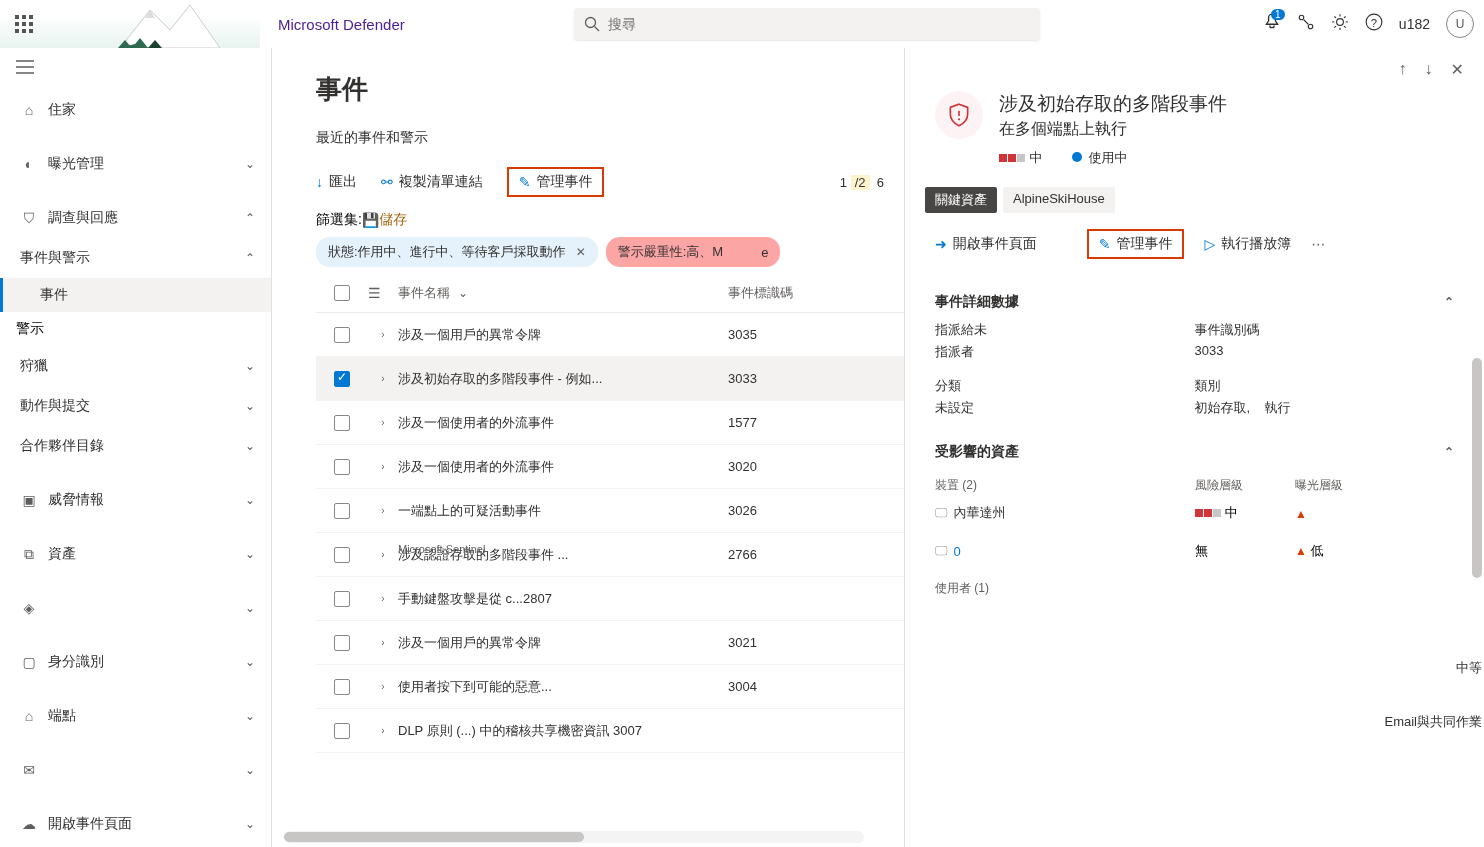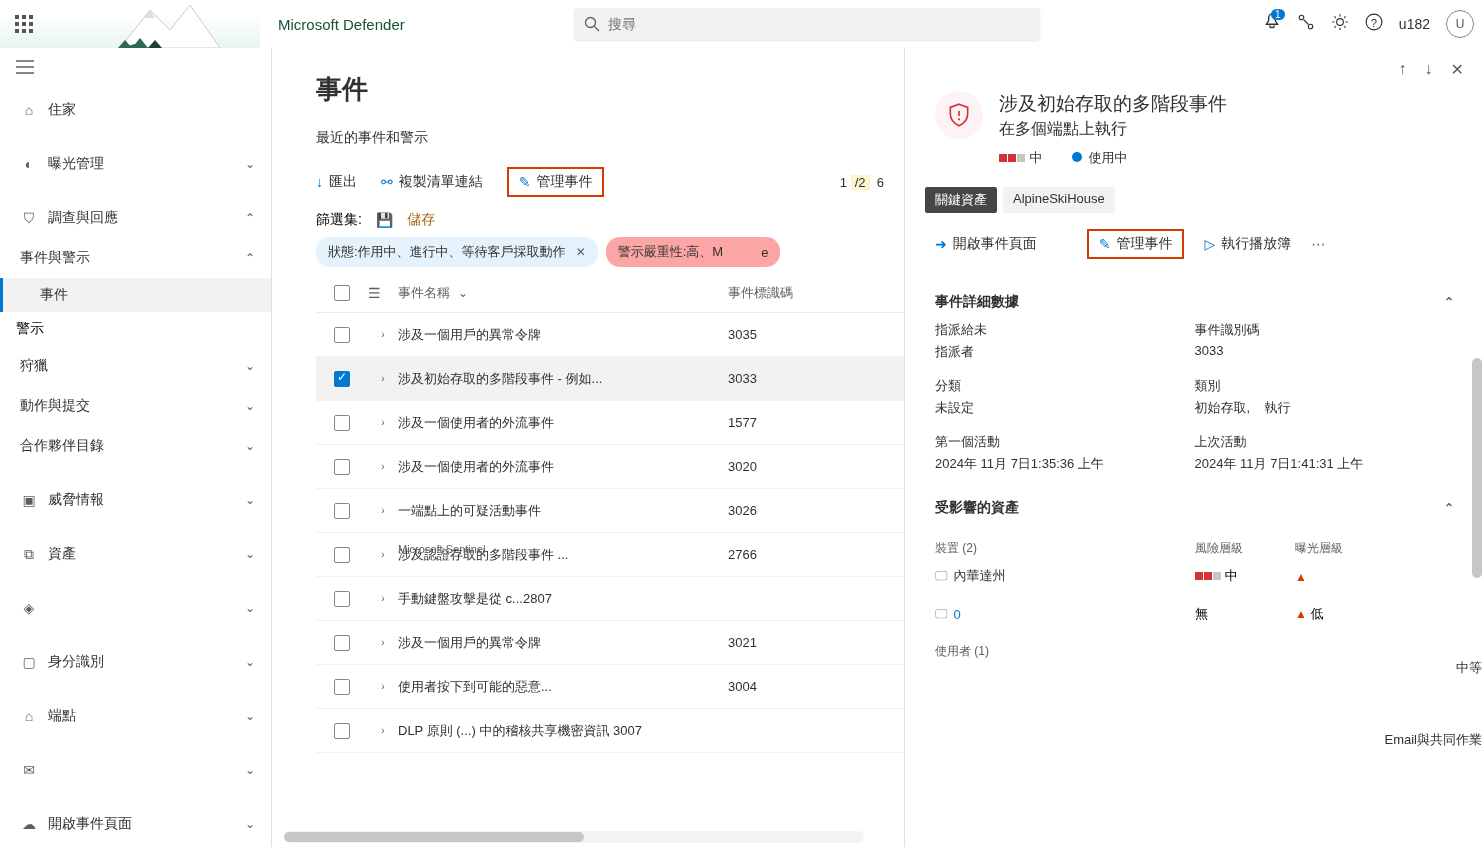--- a/index.html
+++ b/index.html
@@ -5,21 +5,21 @@
 * { box-sizing: border-box; margin: 0; padding: 0; font-family: "Segoe UI", "微軟正黑體", "Microsoft JhengHei", sans-serif; }
 body { width: 1484px; height: 847px; background: #fff; overflow: hidden; position: relative; }
 
 
 .topbar { height: 48px; display: flex; align-items: center; position: relative; }
 .topbar-bg { position: absolute; left: 0; top: 0; width: 260px; height: 48px; background: linear-gradient(to bottom, #fff 30%, #e8f4f0 100%); z-index: 0; }
 .mountain { position: absolute; left: 100px; top: 0; width: 160px; height: 48px; z-index: 1; }
 .app-launcher { width: 48px; height: 48px; display: flex; align-items: center; justify-content: center; cursor: pointer; z-index: 2; }
 .dot-grid { display: grid; grid-template-columns: repeat(3, 4px); grid-gap: 3px; }
 .dot-grid span { width: 4px; height: 4px; background: #555; }
-.app-title { margin-left: 230px; font-size: 15px; color: #14532d; z-index: 2; }
+.app-title { margin-left: 230px; font-size: 15px; color: #4c1d95; z-index: 2; }
 .search-wrap { position: absolute; left: 574px; top: 8px; width: 466px; height: 32px; background: #f3f2f1; border-radius: 4px; display: flex; align-items: center; padding: 0 10px; box-shadow: 0 1px 2px rgba(0,0,0,0.1); }
 .search-icon-svg { width: 16px; height: 16px; color: #605e5c; margin-right: 8px; }
 .search-input { flex: 1; border: none; background: transparent; font-size: 14px; outline: none; }
 .top-actions { position: absolute; right: 10px; top: 0; height: 48px; display: flex; align-items: center; gap: 16px; }
 .top-icon { color: #323130; cursor: pointer; font-size: 18px; position: relative; }
 .bell-badge { position: absolute; top: -4px; right: -4px; background: #0078d4; color: #fff; font-size: 10px; border-radius: 8px; padding: 0 4px; min-width: 14px; text-align: center; }
 .user-name { font-size: 14px; color: #323130; }
 .avatar { width: 28px; height: 28px; border-radius: 50%; border: 1px solid #888; display: flex; align-items: center; justify-content: center; font-size: 12px; color: #555; }
 
 
@@ -40,21 +40,21 @@
 
 .main { flex: 1; padding: 24px 0 0 44px; position: relative; overflow: hidden; }
 .page-title { font-size: 26px; font-weight: 600; color: #323130; margin-bottom: 22px; }
 .section-label { font-size: 14px; color: #323130; margin-bottom: 20px; font-family: Liberation Serif, serif; }
 .toolbar { display: flex; align-items: center; gap: 24px; font-size: 14px; color: #323130; margin-bottom: 14px; }
 .tool-btn { display: flex; align-items: center; gap: 6px; cursor: pointer; }
 .tool-btn .ico-btn { color: #0078d4; }
 .highlight-box { border: 2px solid #d83b01; padding: 4px 10px; }
 .pager { margin-left: auto; margin-right: 20px; font-size: 13px; color: #323130; }
 .pager .cur { background: #fff3cd; padding: 0 4px; }
-.filter-row { display: flex; align-items: center; gap: 14px; font-size: 14px; margin-bottom: 8px; }
+.filter-row { display: flex; align-items: center; gap: 0; font-size: 14px; margin-bottom: 8px; }
 .save-ico { color: #0078d4; }
 .save-lbl { color: #a16207; }
 .chips { display: flex; gap: 8px; margin-bottom: 6px; }
 .chip { background: #e5f1fb; border-radius: 14px; padding: 6px 12px; font-size: 13px; color: #323130; display: flex; align-items: center; gap: 10px; }
 .chip .x { color: #605e5c; cursor: pointer; font-size: 12px; }
 .chip.gray { background: #fca5a5; }
 
 
 .table { margin-top: 4px; }
 .thead { display: flex; align-items: center; height: 40px; border-bottom: 1px solid #edebe9; font-size: 13px; color: #605e5c; }
@@ -95,21 +95,21 @@
 .panel-actions { display: flex; gap: 20px; align-items: center; padding: 16px 20px 16px 30px; font-size: 14px; }
 .p-act { display: flex; align-items: center; gap: 6px; cursor: pointer; color: #323130; }
 .p-act .aic { color: #0078d4; }
 .dots { color: #605e5c; letter-spacing: 2px; cursor: pointer; }
 .panel-body { padding: 8px 30px 20px 30px; overflow-y: auto; flex: 1; position: relative; }
 .pb-section-hdr { display: flex; align-items: center; padding: 10px 0; font-size: 14px; font-weight: 600; color: #323130; }
 .pb-section-hdr .chev { margin-left: auto; color: #605e5c; font-size: 12px; cursor: pointer; }
 .info-grid { display: grid; grid-template-columns: 1fr 1fr; row-gap: 4px; margin-bottom: 16px; }
 .info-lbl { font-size: 13px; color: #323130; }
 .info-val { font-size: 13px; color: #323130; }
-.devices-hdr { display: flex; font-size: 12px; color: #605e5c; margin-top: 13px; align-items: flex-end; }
+.devices-hdr { display: flex; font-size: 12px; color: #605e5c; margin-top: 6px; align-items: flex-end; }
 .dev-col1 { width: 260px; }
 .dev-col2 { width: 100px; }
 .dev-col3 { flex: 1; }
 .device-row { display: flex; align-items: center; padding: 10px 0; font-size: 13px; }
 .device-row .dev-name { width: 260px; color: #323130; display: flex; align-items: center; gap: 6px; }
 .device-row .dev-link { color: #0078d4; }
 .dev-ico { color: #a19f9d; }
 .warn-tri { color: #d83b01; font-size: 12px; }
 .right-edge-labels { position: absolute; right: 2px; font-size: 13px; color: #323130; }
 .hscroll { position: absolute; left: 284px; bottom: 4px; width: 580px; height: 12px; background: #f4f4f4; border-radius: 6px; }
@@ -483,26 +483,20 @@
         <div class="info-lbl">事件識別碼</div>
         <div class="info-val">指派者</div>
         <div class="info-val">3033</div>
       </div>
       <div class="info-grid">
         <div class="info-lbl">分類</div>
         <div class="info-lbl">類別</div>
         <div class="info-val">未設定</div>
         <div class="info-val"><span>初始存取,</span>&nbsp;&nbsp;&nbsp;&nbsp;<span>執行</span></div>
       </div>
-      <div class="info-grid">
-        <div class="info-lbl">第一個活動</div>
-        <div class="info-lbl">上次活動</div>
-        <div class="info-val">2024年 11月 7日1:35:36 上午</div>
-        <div class="info-val">2024年 11月 7日1:41:31 上午</div>
-      </div>
 
       <div class="pb-section-hdr">
           <span>受影響的資產</span>
           <span class="chev">⌃</span>
         </div>
 
       <div class="devices-hdr">
         <div class="dev-col1">裝置 (2)</div>
         <div class="dev-col2">風險層級</div>
         <div class="dev-col3">曝光層級</div>
@@ -524,21 +518,21 @@
 
       <div class="device-row">
         <div class="dev-name">
             <span class="dev-ico">🖵</span>
             <span class="dev-link">0</span>
           </div>
         <div class="dev-col2
 bars"><span class="bar-gray"></span><span class="bar-gray"></span><span class="bar-gray"></span> <span>無</span></div>
         <div class="dev-col3"><span class="warn-tri">▲</span> <span>低</span></div>
       </div>
-      <div class="right-edge-labels" style="top:456px;text-align:right;">Email與共同作業</div>
+      <div class="right-edge-labels" style="top:438px;text-align:right;">Email與共同作業</div>
 
       <div style="font-size:12px;color:#605e5c;margin-top:10px;">使用者 (1)</div>
     </div>
 
     <div class="panel-scrollbar">
       <div class="panel-scroll-thumb"></div>
     </div>
   </div>
 
 </div>

